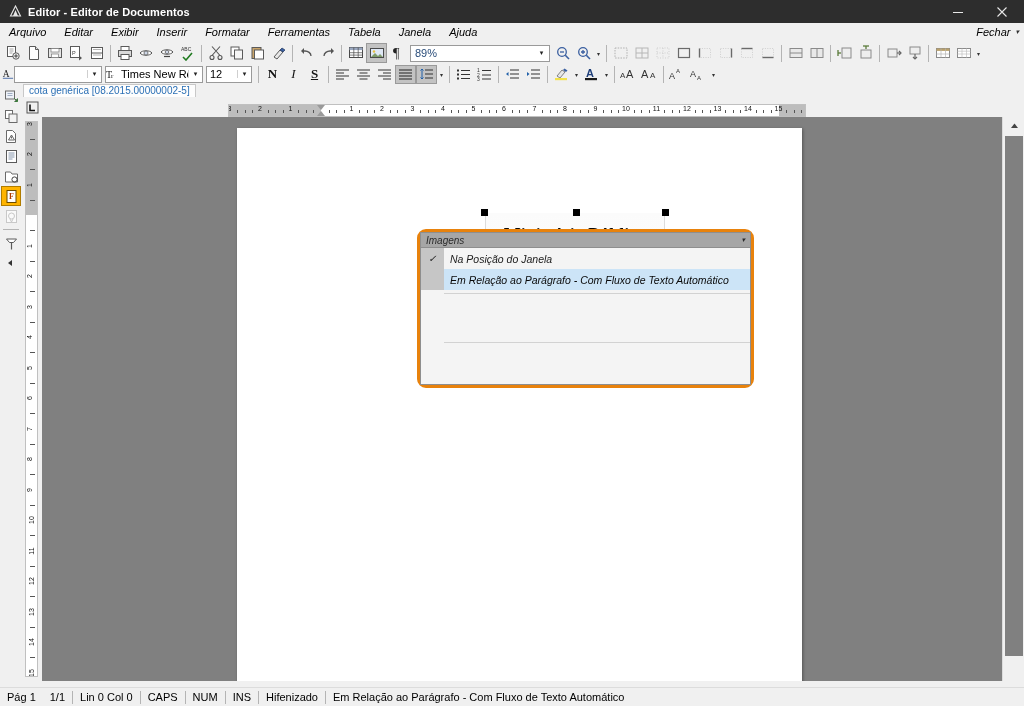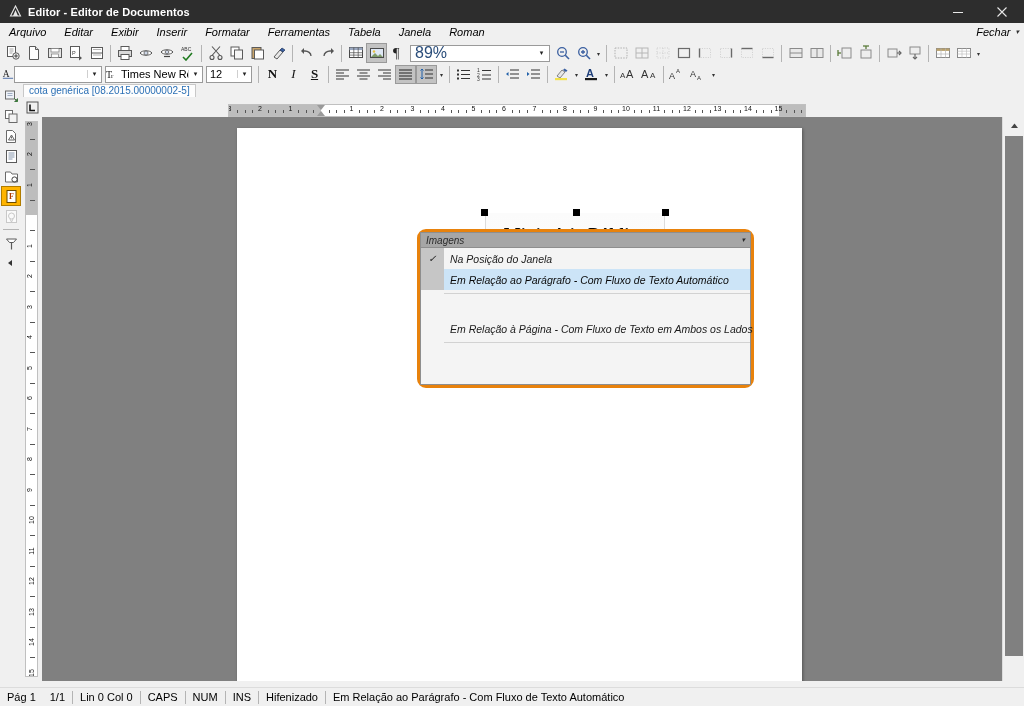--- a/index.html
+++ b/index.html
@@ -49,21 +49,21 @@
   }
   .tbtn.active { background:#c3c3c3; border:1px solid #9a9a9a; }
   .sep { width:1px; height:17px; background:#b4b4b4; margin:0 3px; }
   .tinyarrow { font-size:6px; color:#333; width:9px; text-align:center; }
 
   
   .zoombox {
     width:140px; height:17px; background:#fff; border:1px solid #9a9a9a;
     display:flex; align-items:center; margin:0 2px;
   }
-  .zoombox .val { flex:1; padding-left:4px; font-size:16px; color:#2a4d7a; }
+  .zoombox .val { flex:1; padding-left:4px; font-size:11px; color:#2a4d7a; }
   .zoombox .dd { width:15px; text-align:center; font-size:7px; color:#222; }
 
   
   .toolbar2 {
     position:absolute; left:0; top:64px; width:1024px; height:20px;
     background:#f0f0f0; display:flex; align-items:center; padding-left:2px;
   }
   .combo {
     height:17px; background:#fff; border:1px solid #9a9a9a;
     display:flex; align-items:center; margin-right:3px;
@@ -250,21 +250,21 @@
 
   <div class="menubar">
     <div class="menuitem"><span>Arquivo</span></div>
     <div class="menuitem"><span>Editar</span></div>
     <div class="menuitem"><span>Exibir</span></div>
     <div class="menuitem"><span>Inserir</span></div>
     <div class="menuitem"><span>Formatar</span></div>
     <div class="menuitem"><span>Ferramentas</span></div>
     <div class="menuitem"><span>Tabela</span></div>
     <div class="menuitem"><span>Janela</span></div>
-    <div class="menuitem"><span>Roman</span></div>
+    <div class="menuitem"><span>Ajuda</span></div>
     <div class="mb-spacer"></div>
     <div class="menu-right">
       <span>Fechar</span>
       <span class="caret">▾</span>
     </div>
   </div>
 
   <div class="toolbar1">
 
     <div class="tbtn">
@@ -919,21 +919,20 @@
           <div class="ddrow sel gut-grey">
             <div class="gutter"></div>
             <div class="lbl">Em Relação ao Parágrafo - Com Fluxo de Texto Automático</div>
           </div>
           <div class="ddsep"></div>
           <div class="ddrow">
             <div class="gutter"></div>
           </div>
           <div class="ddrow">
             <div class="gutter"></div>
-            <div class="lbl">Em Relação à Página - Com Fluxo de Texto em Ambos os Lados</div>
           </div>
           <div class="ddsep"></div>
         </div>
     </div>
   </div>
 
   <div class="statusbar">
     <div class="sfield">Pág 1</div>
     <div class="sfield">1/1</div>
     <div class="sdiv"></div>

